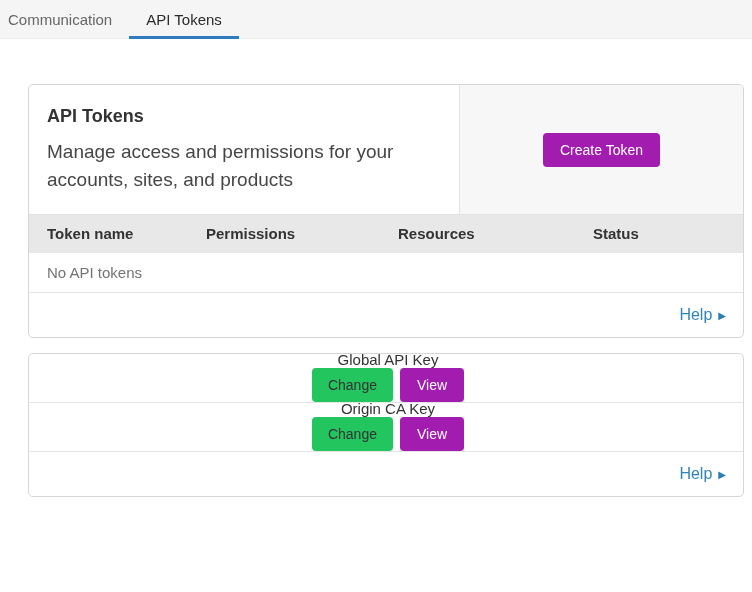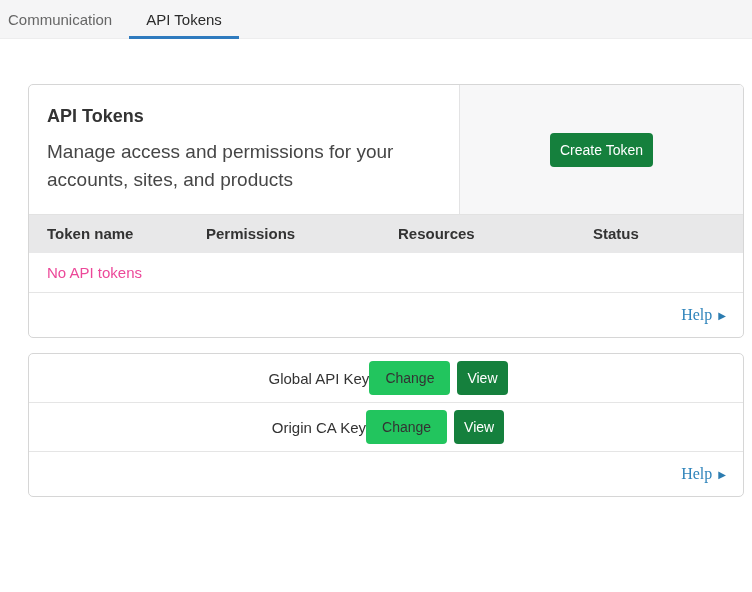--- a/index.html
+++ b/index.html
@@ -77,23 +77,23 @@
 
   .btn {
     border: none;
     border-radius: 4px;
     font-family: inherit;
     font-size: 14px;
     cursor: pointer;
     line-height: 1;
   }
   .btn-primary {
-    background: #15803d;
+    background: #a21caf;
     color: #ffffff;
-    padding: 10px 10px;
+    padding: 10px 17px;
   }
   .btn-secondary {
     background: #22c55e;
     color: #333333;
     padding: 9px 16px;
   }
 
   
   .token-table {
     width: 100%;
@@ -111,56 +111,56 @@
     height: 38px;
   }
   .token-table th:first-child { padding-left: 18px; }
   .col-name { width: 177px; margin-left: 39px; }
   .col-perm { width: 192px; }
   .col-res  { width: 195px; }
   .col-status { width: auto; }
   .token-table td {
     padding: 10px 18px;
     height: 40px;
-    color: #ec4899;
+    color: #737373;
     border-bottom: 1px solid #e5e5e5;
   }
 
   
   .card-footer {
     display: flex;
     justify-content: flex-end;
     align-items: center;
     height: 44px;
     padding: 0 17px;
-    font-family: Liberation Serif, serif;
   }
   .help-link {
     color: #2f84bb;
     font-size: 16px;
     text-decoration: none;
     display: inline-flex;
     align-items: center;
     gap: 6px;
     cursor: pointer;
   }
   .help-arrow { font-size: 10px; color: #2c7cb0; }
 
   
   .keys-header {
     padding: 21px 18px 17px 18px;
     border-bottom: 1px solid #e5e5e5;
   }
   .key-row {
     display: flex;
     align-items: center;
-    justify-content: center;
+    justify-content: flex-end;
     height: 49px;
     padding: 0 14px 0 18px;
     border-bottom: 1px solid #e5e5e5;
+    flex-direction: column;
   }
   .key-name { font-size: 15px; color: #333333; }
   .key-actions { display: flex; gap: 7px; }
 </style>
 </head>
 <body>
 
 <nav class="tab-bar">
   <div class="tab">
     <span>Communication</span>

